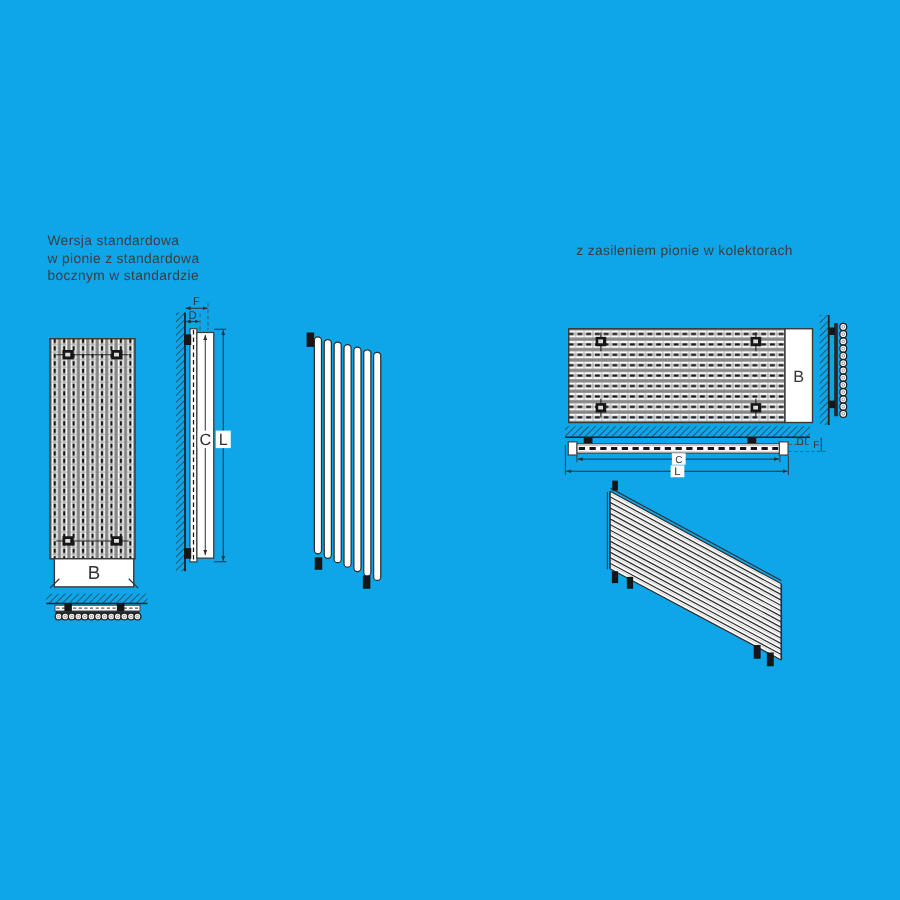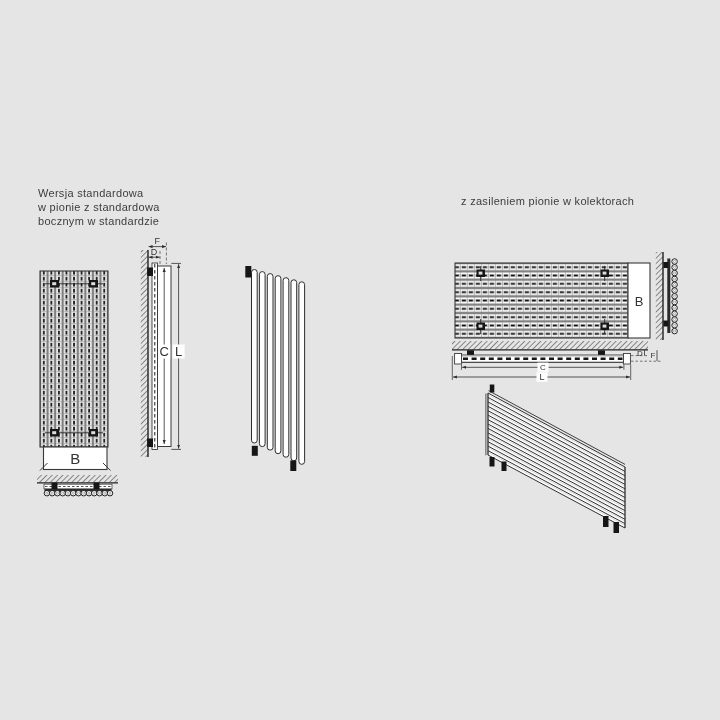--- a/index.html
+++ b/index.html
@@ -1,16 +1,16 @@
 <!DOCTYPE html>
 <html><head>
 <meta charset="utf-8">
 <style>
   html,body{margin:0;padding:0;background:#fff;}
-  .canvas{position:relative;width:720px;height:720px;background:#e5e5e5;overflow:hidden;
+  .canvas{position:relative;width:720px;height:720px;background:#0ea5e9;overflow:hidden;
           font-family:"Liberation Sans",sans-serif;}
   .heading{position:absolute;font-size:11px;line-height:14px;letter-spacing:.3px;color:#3d3d3d;}
   .heading span{display:block;}
   #left-heading{left:38px;top:186px;}
   #right-heading{left:461px;top:194px;}
   svg.scene{position:absolute;left:0;top:0;}
   svg text{font-family:"Liberation Sans",sans-serif;fill:#333;}
   .dim-xl{font-size:15px;}
   .dim-lg{font-size:13px;}
   .dim-sm{font-size:9px;}

